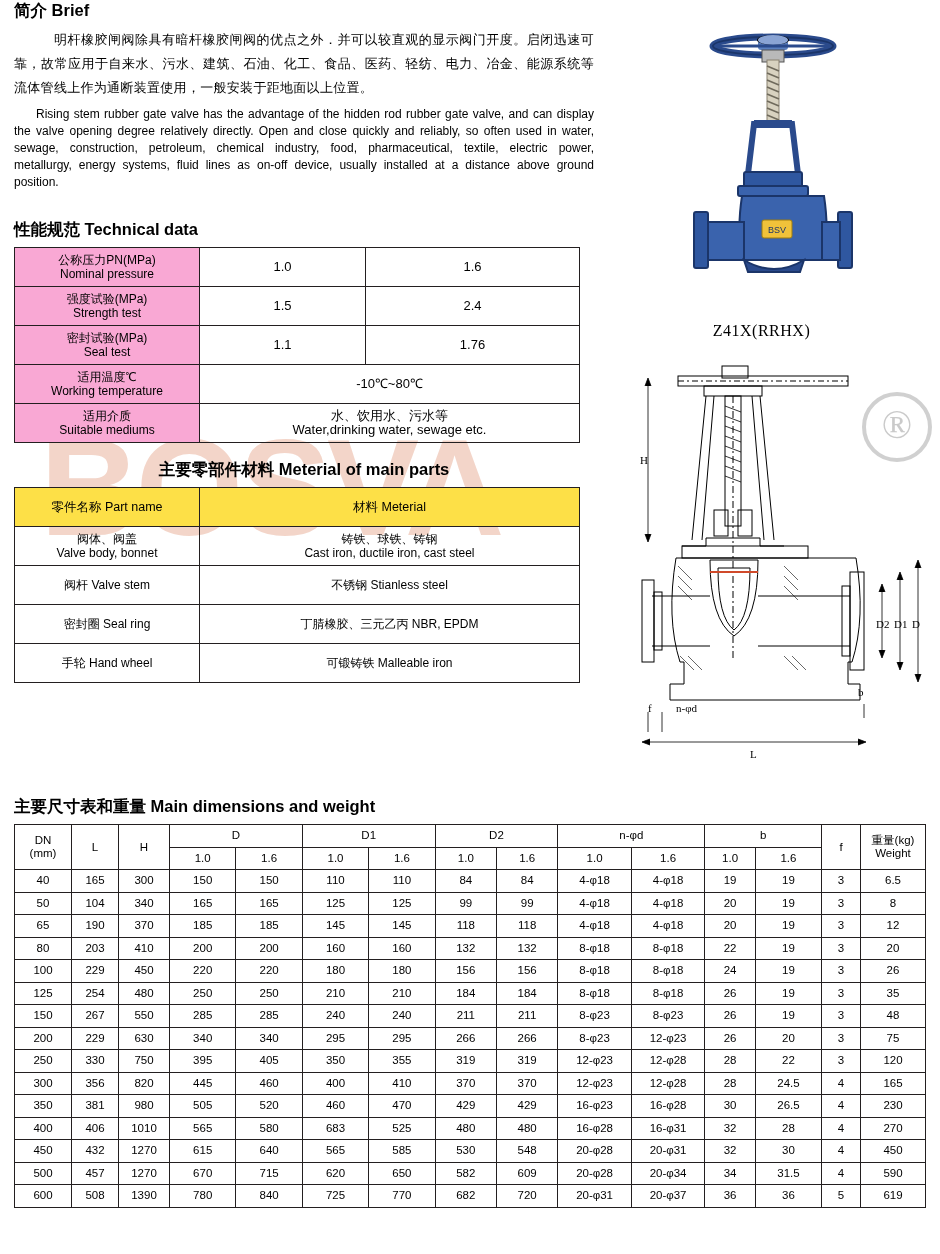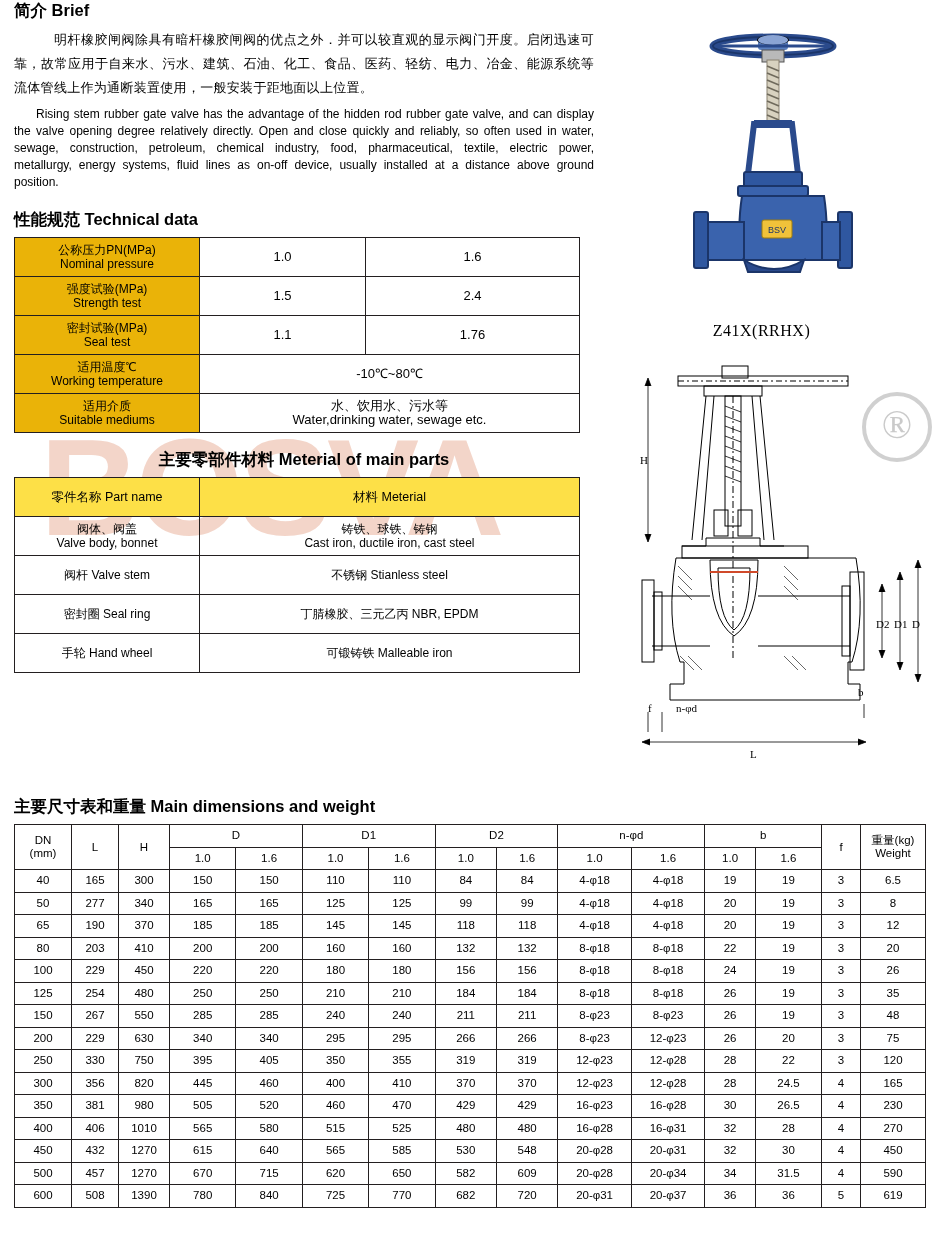--- a/index.html
+++ b/index.html
@@ -102,21 +102,21 @@
     font-weight: normal;
     padding: 2px 3px;
     line-height: 14px;
   }
 
   
   .tech-table { width: 566px; margin-bottom: 14px; }
   .tech-table td { height: 34px; }
   .tech-table td.lbl {
     width: 178px;
-    background: #eab308;
+    background: #f9a8d4;
     font-size: 12px;
   }
   .tech-table td.val { font-size: 13px; }
 
   
   .mat-table { width: 566px; margin-bottom: 14px; }
   .mat-table td { height: 34px; }
   .mat-table td.name { width: 178px; }
   .mat-table tr.head td {
     background: #fde047;
@@ -183,21 +183,21 @@
 </div>
 
 <div class="page">
 
   <div class="left-col">
 
     <h2 class="section-title sec-brief">简介 Brief</h2>
     <p class="para-cn">明杆橡胶闸阀除具有暗杆橡胶闸阀的优点之外．并可以较直观的显示阀门开度。启闭迅速可靠，故常应用于自来水、污水、建筑、石油、化工、食品、医药、轻纺、电力、冶金、能源系统等流体管线上作为通断装置使用，一般安装于距地面以上位置。</p>
     <p class="para-en">Rising stem rubber gate valve has the advantage of the hidden rod rubber gate valve, and can display the valve opening degree relatively directly. Open and close quickly and reliably, so often used in water, sewage, construction, petroleum, chemical industry, food, pharmaceutical, textile, electric power, metallurgy, energy systems, fluid lines as on-off device, usually installed at a distance above ground position.</p>
 
-    <h2 class="section-title" style="margin-top:18px;">性能规范 Technical data</h2>
+    <h2 class="section-title" style="margin-top:28px;">性能规范 Technical data</h2>
     <table class="tech-table">
       <tbody>
         <tr>
           <td class="lbl">
             <span class="cn">公称压力PN(MPa)</span>
             <span class="en">Nominal pressure</span>
           </td>
           <td class="val">1.0</td>
           <td class="val">1.6</td>
         </tr>
@@ -464,21 +464,21 @@
             <td>84</td>
             <td>4-φ18</td>
             <td>4-φ18</td>
             <td>19</td>
             <td>19</td>
             <td>3</td>
             <td>6.5</td>
           </tr>
         <tr>
             <td>50</td>
-            <td>277</td>
+            <td>104</td>
             <td>340</td>
             <td>165</td>
             <td>165</td>
             <td>125</td>
             <td>125</td>
             <td>99</td>
             <td>99</td>
             <td>4-φ18</td>
             <td>4-φ18</td>
             <td>20</td>
@@ -638,21 +638,21 @@
             <td>26.5</td>
             <td>4</td>
             <td>230</td>
           </tr>
         <tr>
             <td>400</td>
             <td>406</td>
             <td>1010</td>
             <td>565</td>
             <td>580</td>
-            <td>515</td>
+            <td>683</td>
             <td>525</td>
             <td>480</td>
             <td>480</td>
             <td>16-φ28</td>
             <td>16-φ31</td>
             <td>32</td>
             <td>28</td>
             <td>4</td>
             <td>270</td>
           </tr>

